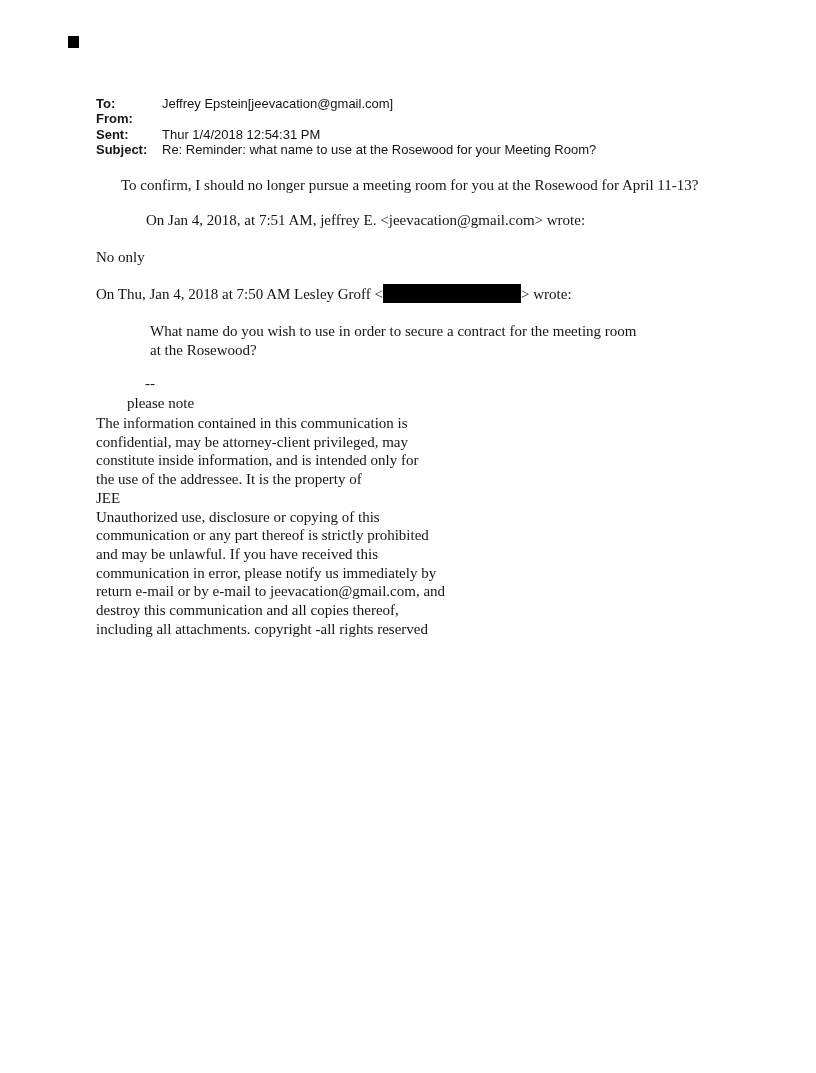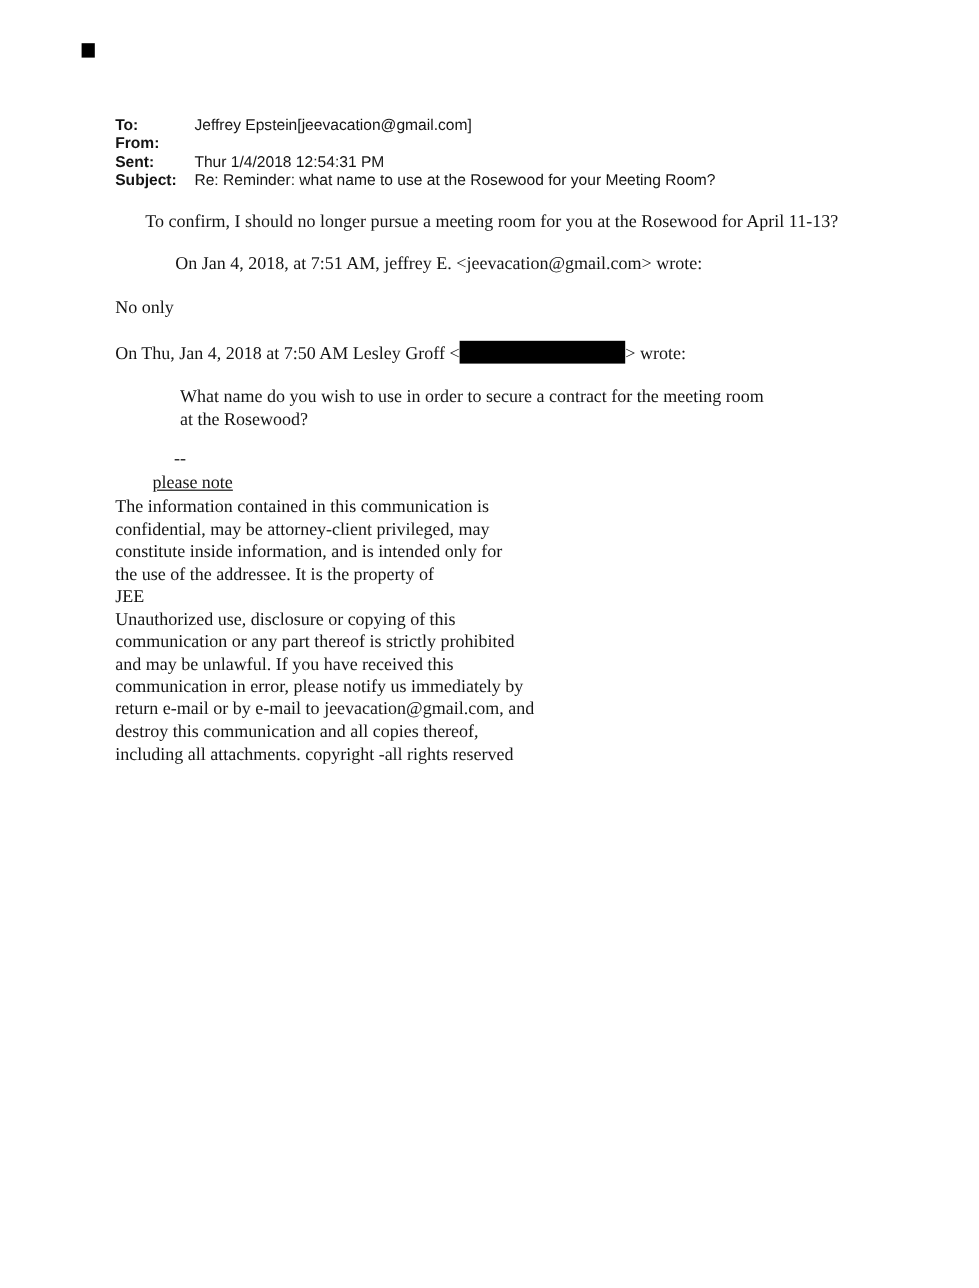--- a/index.html
+++ b/index.html
@@ -90,21 +90,21 @@
     <span>On Thu, Jan 4, 2018 at 7:50 AM Lesley Groff &lt;</span><span class="redaction-box"></span><span>&gt; wrote:</span>
   </div>
 
   <div class="para" style="left:150px; top:322px;">
     <div>What name do you wish to use in order to secure a contract for the meeting room</div>
     <div>at the Rosewood?</div>
   </div>
 
   <div class="para" style="left:145px; top:374px;">--</div>
 
-  <div class="para" style="left:127px; top:394px;text-decoration:underline;">please note</div>
+  <div class="para" style="left:127px; top:394px;">please note</div>
 
   <div class="para disclaimer" style="left:96px; top:414px;">
     <div>The information contained in this communication is</div>
     <div>confidential, may be attorney-client privileged, may</div>
     <div>constitute inside information, and is intended only for</div>
     <div>the use of the addressee. It is the property of</div>
     <div>JEE</div>
     <div>Unauthorized use, disclosure or copying of this</div>
     <div>communication or any part thereof is strictly prohibited</div>
     <div>and may be unlawful. If you have received this</div>

